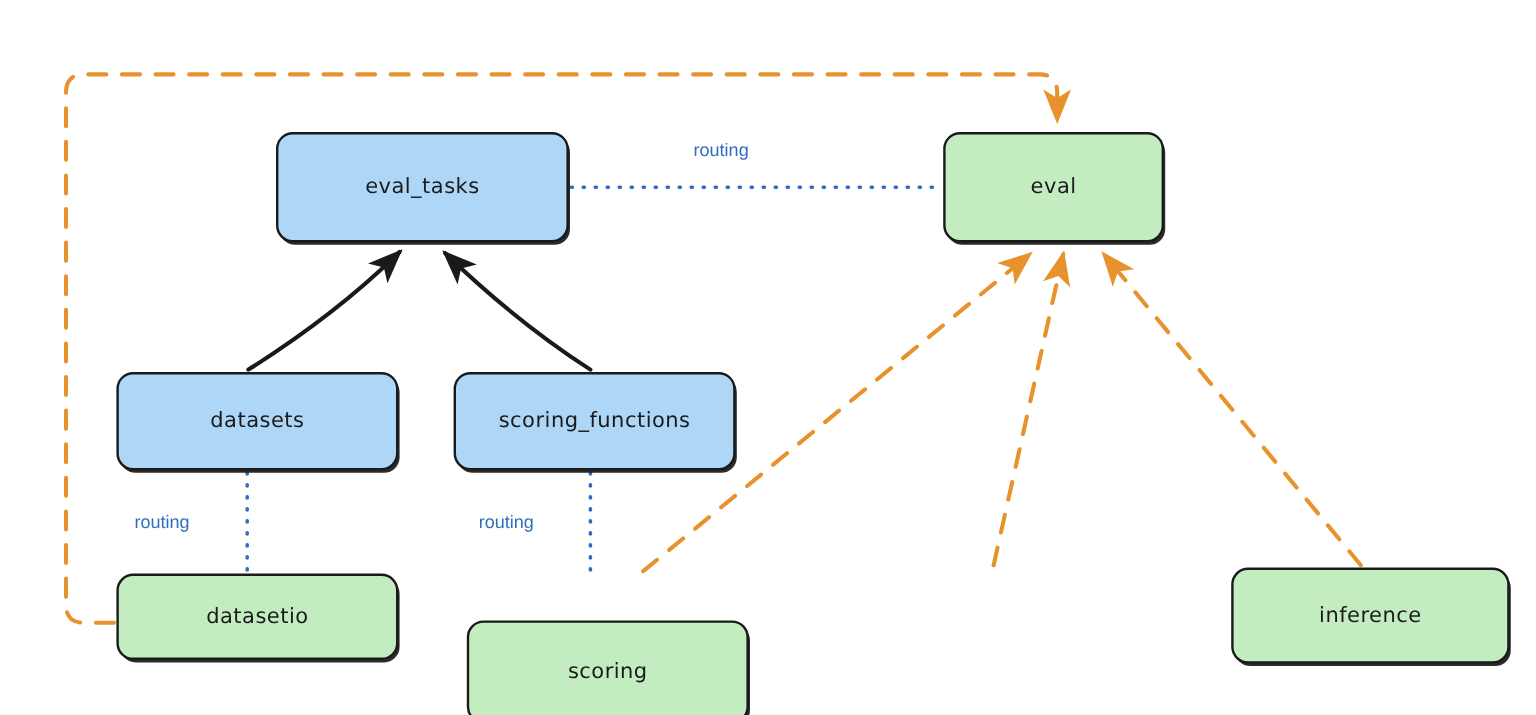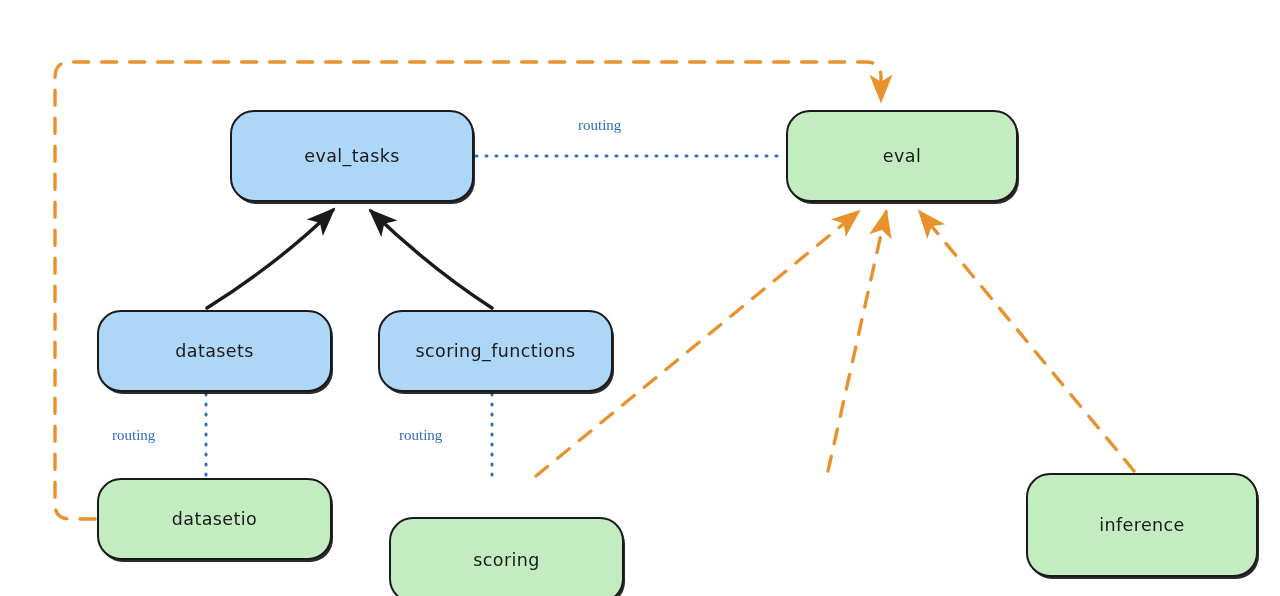--- a/index.html
+++ b/index.html
@@ -23,39 +23,39 @@
     position: absolute;
     left: 0;
     top: 0;
     width: 1280px;
     height: 596px;
   }
   .node {
     position: absolute;
     box-sizing: border-box;
     border: 2.6px solid #1a1a1a;
-    border-radius: 24px;
+    border-radius: 14px;
     display: flex;
     align-items: center;
     justify-content: center;
     box-shadow: 2px 3px 0 -1px rgba(20,20,20,0.9);
   }
   .node-blue  { background: #aed6f7; }
   .node-green { background: #c3edc0; }
   .node-label {
     font-family: "DejaVu Sans", sans-serif;
     font-size: 17.5px;
     color: #1a1a1a;
     letter-spacing: 0.4px;
     white-space: nowrap;
     pointer-events: none;
   }
   .edge-label {
     position: absolute;
-    font-family: Liberation Serif, serif;
+    font-family: Liberation Sans, sans-serif;
     font-size: 15px;
     color: #2f6dc0;
     white-space: nowrap;
   }
 </style>
 </head>
 <body>
 
 <div id="diagram-root">
 
@@ -85,42 +85,42 @@
 
     <path d="M 828,471 L 886,212" fill="none" stroke="#e8922e" stroke-width="3.4" stroke-linecap="round" stroke-dasharray="15 13" marker-end="url(#arrow-orange)"></path>
 
     <path d="M 1134,471 L 920,212" fill="none" stroke="#e8922e" stroke-width="3.4" stroke-linecap="round" stroke-dasharray="15 13" marker-end="url(#arrow-orange)"></path>
   </svg>
 
   <div class="node node-blue" style="left:230px; top:110px; width:244px; height:92px;">
     <span class="node-label">eval_tasks</span>
   </div>
 
-  <div class="node node-green" style="left:786px; top:110px; width:232px; height:92px;">
+  <div class="node node-green" style="left:786px; top:110px; width:184px; height:92px;">
     <span class="node-label">eval</span>
   </div>
 
   <div class="node node-blue" style="left:378px; top:310px; width:235px; height:82px;">
     <span class="node-label">scoring_functions</span>
   </div>
 
   <div class="node node-blue" style="left:97px; top:310px; width:235px; height:82px;">
     <span class="node-label">datasets</span>
   </div>
 
-  <div class="node node-green" style="left:97px; top:478px; width:235px; height:82px;">
+  <div class="node node-green" style="left:97px; top:478px; width:235px; height:72px;">
     <span class="node-label">datasetio</span>
   </div>
 
   <div class="node node-green" style="left:389px; top:478px; width:235px; height:86px;margin-top:39px;">
     <span class="node-label">scoring</span>
   </div>
 
 
-  <div class="node node-green" style="left:1026px; top:473px; width:232px; height:104px;">
+  <div class="node node-green" style="left:1026px; top:473px; width:232px; height:80px;">
     <span class="node-label">inference</span>
   </div>
 
   <div class="edge-label" style="left:578px; top:117px;">routing</div>
   <div class="edge-label" style="left:112px; top:427px;">routing</div>
   <div class="edge-label" style="left:399px; top:427px;">routing</div>
 
 </div>
 
 </body></html>

